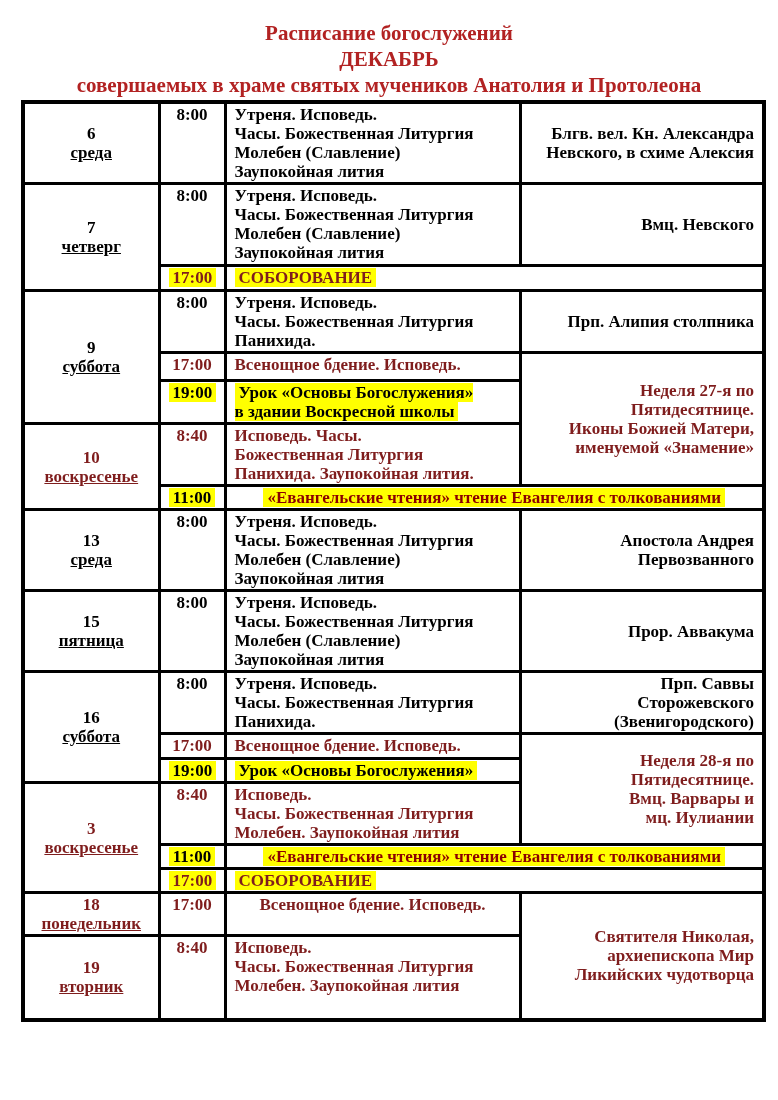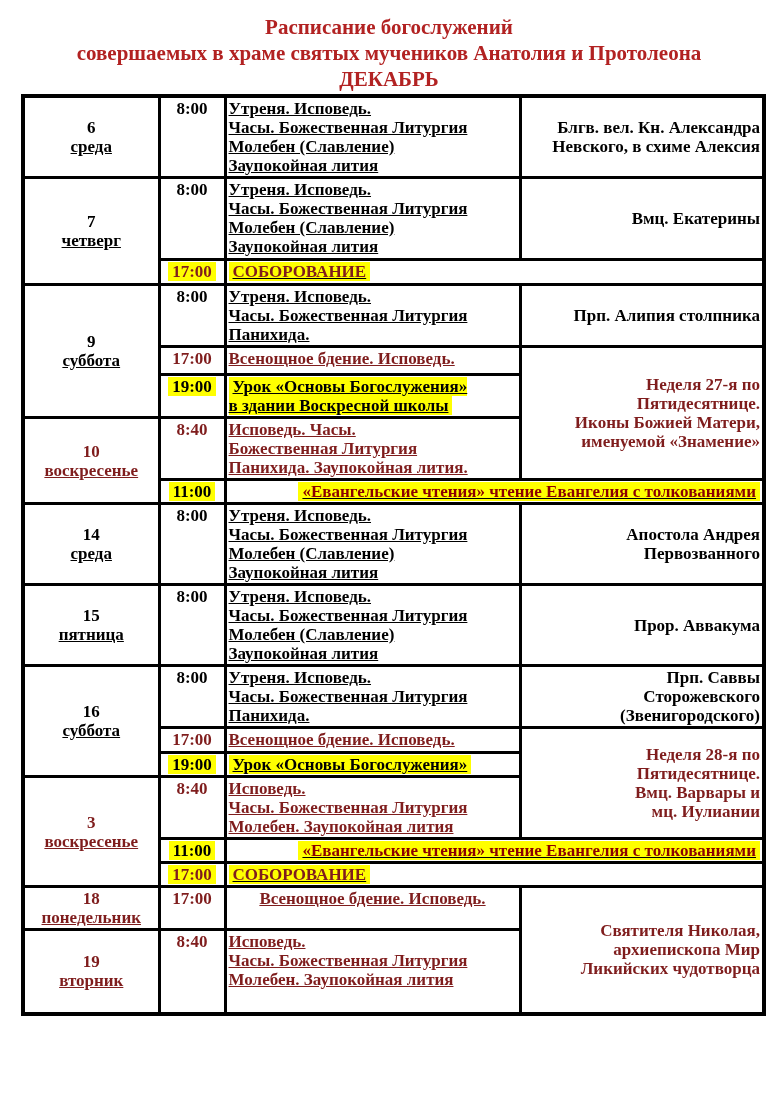--- a/index.html
+++ b/index.html
@@ -4,61 +4,61 @@
 <style>
   html,body{margin:0;padding:0;background:#fff;}
   body{
     width:778px;height:1100px;
     font-family:"Liberation Serif","DejaVu Serif",serif;
     font-weight:bold;
     color:#000;
     overflow:hidden;
   }
   .titleblock{
-    padding-top:14px;
+    padding-top:20px;
     text-align:center;
     color:#b22222;
     line-height:26px;
     font-size:21px;
   }
   .titleblock div{white-space:nowrap;}
   table.sched{
     border-collapse:collapse;
     table-layout:fixed;
     width:741px;
     margin:2px 0 0 21px;
     border:4px solid #000;
   }
   table.sched td{
     border:3px solid #000;
     font-size:17px;
     line-height:19px;
-    padding:1px 2px;
+    padding:1px 8px;
     overflow:hidden;
   }
   td.date{text-align:center;vertical-align:middle;}
   td.date .dnum{display:block;}
   td.date .dweek{display:block;text-decoration:underline;}
   td.time{text-align:center;vertical-align:top;padding-top:2px;}
-  td.svc{text-align:left;vertical-align:top;padding-left:7px;padding-top:2px;text-decoration:underline;}
+  td.svc{text-align:left;vertical-align:top;padding-left:7px;padding-top:2px;}
   td.svc span, td.feast span, td.merge span{white-space:pre-line;}
   td.feast{text-align:right;vertical-align:middle;line-height:21px;}
-  td.merge{text-align:right;vertical-align:top;padding-top:2px;text-decoration:underline;}
+  td.merge{text-align:center;vertical-align:top;padding-top:2px;}
   .red{color:#7f1d1d;}
   .dark{color:#8b0000;}
   .hl{background:#ffff00;padding:0 4px;}
   td.center{text-align:center;}
 </style>
 </head>
 <body>
 
 <div class="titleblock">
   <div>Расписание богослужений</div>
+  <div>ДЕКАБРЬ</div>
   <div>совершаемых в храме святых мучеников Анатолия и Протолеона</div>
-  <div>ДЕКАБРЬ</div>
 </div>
 
 <table class="sched">
   <colgroup>
     <col style="width:136px">
       <col style="width:66px">
       <col style="width:295px">
       <col style="width:244px">
   </colgroup>
 
@@ -80,21 +80,21 @@
   <tr style="height:82px">
     <td class="date" rowspan="2">
       <span class="dnum">7</span>
       <span class="dweek">четверг</span>
     </td>
     <td class="time"><span>8:00</span></td>
     <td class="svc"><span>Утреня. Исповедь.
 Часы. Божественная Литургия
 Молебен (Славление)
 Заупокойная лития</span></td>
-    <td class="feast"><span>Вмц. Екатерины</span></td>
+    <td class="feast"><span>Вмц. Невского</span></td>
   </tr>
 
   <tr style="height:25px">
     <td class="time"><span class="hl red">17:00</span></td>
     <td class="svc" colspan="2"><span class="hl red">СОБОРОВАНИЕ</span></td>
   </tr>
 
   <tr style="height:62px">
     <td class="date" rowspan="3">
       <span class="dnum">9</span>
@@ -133,21 +133,21 @@
 Панихида. Заупокойная лития.</span></td>
   </tr>
 
   <tr style="height:23px">
     <td class="time"><span class="hl">11:00</span></td>
     <td class="merge" colspan="2"><span class="hl dark">«Евангельские чтения» чтение Евангелия с толкованиями</span></td>
   </tr>
 
   <tr style="height:80px">
     <td class="date">
-      <span class="dnum">14</span>
+      <span class="dnum">13</span>
       <span class="dweek">среда</span>
     </td>
     <td class="time"><span>8:00</span></td>
     <td class="svc"><span>Утреня. Исповедь.
 Часы. Божественная Литургия
 Молебен (Славление)
 Заупокойная лития</span></td>
     <td class="feast"><span>Апостола Андрея
 Первозванного</span></td>
   </tr>

